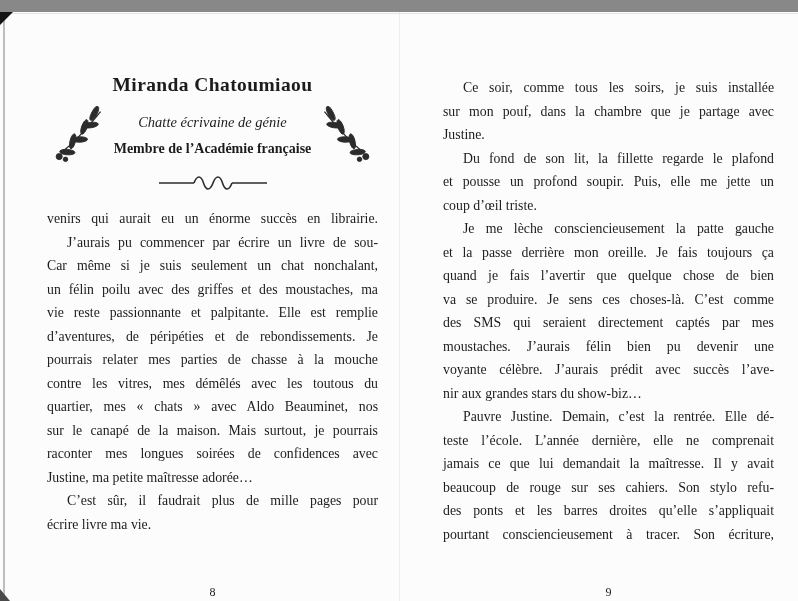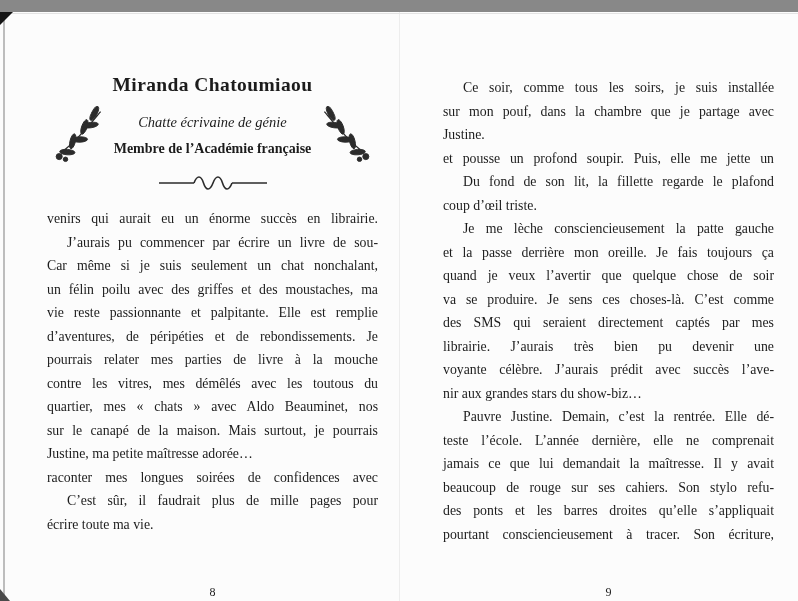--- a/index.html
+++ b/index.html
@@ -112,54 +112,54 @@
       </div>
     </div>
     <div class="body-text">
         <p class="para">
           <span class="line">venirs qui aurait eu un énorme succès en librairie.</span>
           <span class="line first">J’aurais pu commencer par écrire un livre de sou-</span>
           <span class="line">Car même si je suis seulement un chat nonchalant,</span>
           <span class="line">un félin poilu avec des griffes et des moustaches, ma</span>
           <span class="line">vie reste passionnante et palpitante. Elle est remplie</span>
           <span class="line">d’aventures, de péripéties et de rebondissements. Je</span>
-          <span class="line">pourrais relater mes parties de livre à la mouche</span>
+          <span class="line">pourrais relater mes parties de chasse à la mouche</span>
           <span class="line">contre les vitres, mes démêlés avec les toutous du</span>
           <span class="line">quartier, mes « chats » avec Aldo Beauminet, nos</span>
           <span class="line">sur le canapé de la maison. Mais surtout, je pourrais</span>
+          <span class="line">raconter mes longues soirées de confidences avec</span>
           <span class="line lastline">Justine, ma petite maîtresse adorée…</span>
-          <span class="line">raconter mes longues soirées de confidences avec</span>
         </p>
         <p class="para">
           <span class="line first">C’est sûr, il faudrait plus de mille pages pour</span>
-          <span class="line lastline">écrire toute ma vie.</span>
+          <span class="line lastline">écrire livre ma vie.</span>
         </p>
       </div>
     <div class="page-number">8</div>
   </div>
 
   <div class="page page-right">
     <div class="body-text">
         <p class="para">
           <span class="line first">Ce soir, comme tous les soirs, je suis installée</span>
           <span class="line">sur mon pouf, dans la chambre que je partage avec</span>
           <span class="line lastline">Justine.</span>
         </p>
         <p class="para">
+          <span class="line first">Du fond de son lit, la fillette regarde le plafond</span>
           <span class="line">et pousse un profond soupir. Puis, elle me jette un</span>
-          <span class="line first">Du fond de son lit, la fillette regarde le plafond</span>
           <span class="line lastline">coup d’œil triste.</span>
         </p>
         <p class="para">
           <span class="line first">Je me lèche consciencieusement la patte gauche</span>
           <span class="line">et la passe derrière mon oreille. Je fais toujours ça</span>
-          <span class="line">quand je veux l’avertir que quelque chose de soir</span>
+          <span class="line">quand je fais l’avertir que quelque chose de bien</span>
           <span class="line">va se produire. Je sens ces choses-là. C’est comme</span>
           <span class="line">des SMS qui seraient directement captés par mes</span>
-          <span class="line">librairie. J’aurais très bien pu devenir une</span>
+          <span class="line">moustaches. J’aurais félin bien pu devenir une</span>
           <span class="line">voyante célèbre. J’aurais prédit avec succès l’ave-</span>
           <span class="line lastline">nir aux grandes stars du show-biz…</span>
         </p>
         <p class="para">
           <span class="line first">Pauvre Justine. Demain, c’est la rentrée. Elle dé-</span>
           <span class="line">teste l’école. L’année dernière, elle ne comprenait</span>
           <span class="line">jamais ce que lui demandait la maîtresse. Il y avait</span>
           <span class="line">beaucoup de rouge sur ses cahiers. Son stylo refu-</span>
           <span class="line">des ponts et les barres droites qu’elle s’appliquait</span>
           <span class="line">pourtant consciencieusement à tracer. Son écriture,</span>

